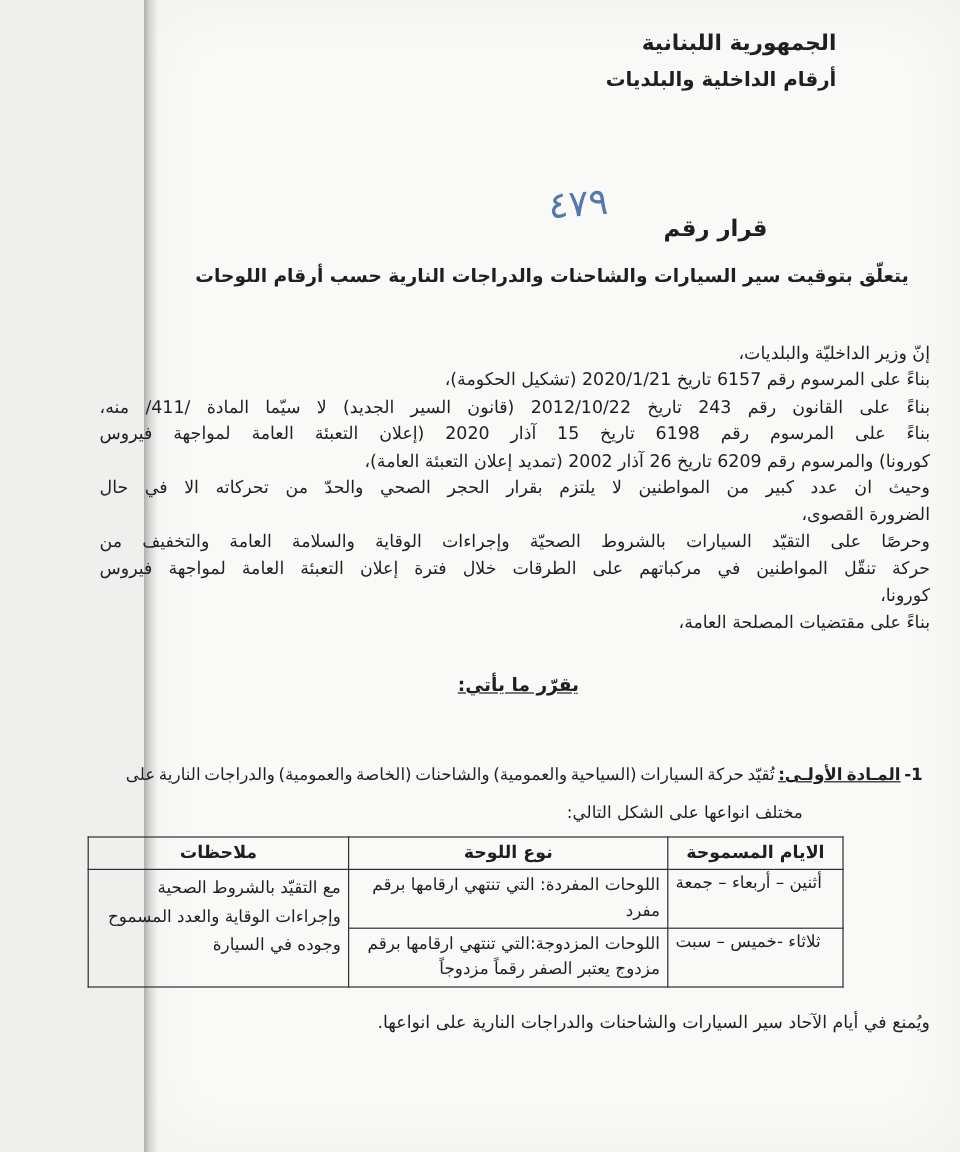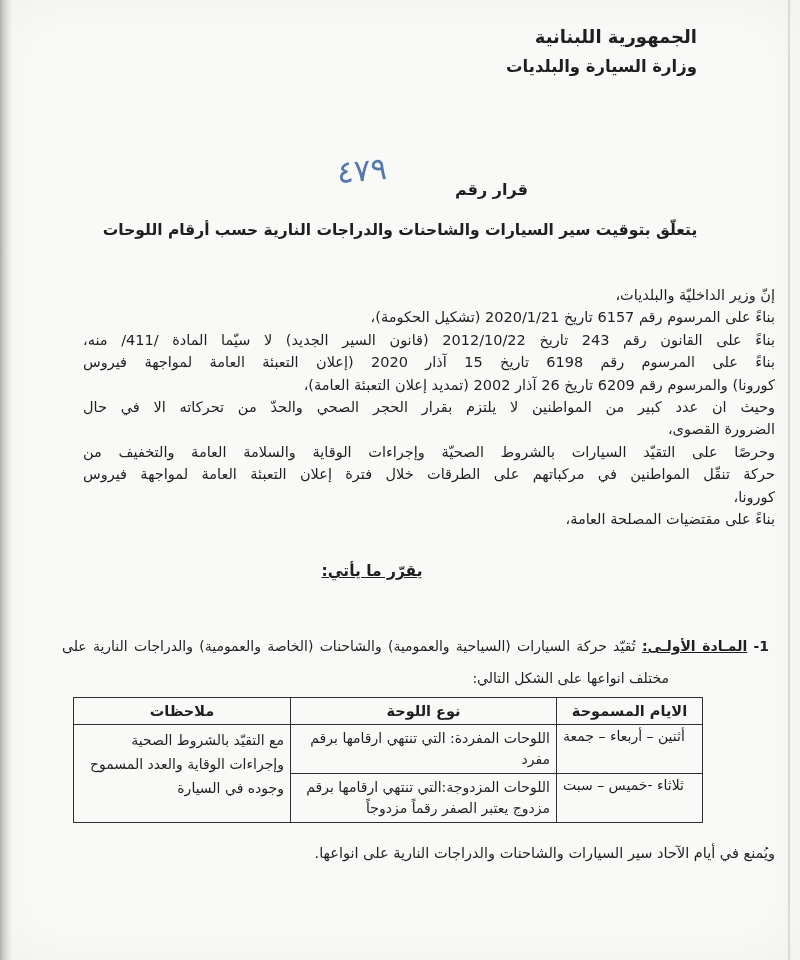--- a/index.html
+++ b/index.html
@@ -5,21 +5,21 @@
   html,body{margin:0;padding:0;}
   body{
     width:800px;height:960px;
     background:#efefed;
     font-family:"DejaVu Sans", sans-serif;
     color:var(--ink,#1f1f1f);
     overflow:hidden;
   }
   .page{
     position:relative;
-    width:800px;height:960px;
+    width:680px;height:960px;
     background:var(--paper,#f9f9f7);
     direction:rtl;
     box-shadow:inset 0 0 60px rgba(0,0,0,0.04);
   }
   
   .edge-left{
     position:absolute;left:0;top:0;bottom:0;width:12px;
     background:linear-gradient(to right,#9e9e9c 0%,#cfcfcd 40%,rgba(249,249,247,0) 100%);
     opacity:.8;
   }
@@ -27,22 +27,22 @@
     position:absolute;left:788px;top:0;bottom:0;width:2px;
     background:#d4d4d2;opacity:.85;
   }
   .letterhead{
     position:absolute;top:22px;right:103px;
     text-align:right;line-height:30px;
   }
   .letterhead .l1{font-size:18px;font-weight:bold;}
   .letterhead .l2{font-size:16.5px;font-weight:bold;}
   .decision-label{
-    position:absolute;top:180px;left:455px;
-    font-size:16px;font-weight:bold;white-space:nowrap;
+    position:absolute;top:180px;left:433px;
+    font-size:19px;font-weight:bold;white-space:nowrap;
   }
   .handwritten-number{
     position:absolute;top:152px;left:292px;width:140px;
     font-size:31px;letter-spacing:16px;
     color:var(--handwriting-blue,#4269a8);
     transform:rotate(-5deg) skewX(-3deg);
     text-align:center;white-space:nowrap;
     opacity:.9;
   }
   .subject{
@@ -95,21 +95,21 @@
 </style>
 </head>
 <body>
 
 <div class="page">
   <div class="edge-left"></div>
   <div class="edge-right"></div>
 
   <header class="letterhead">
     <div class="l1">الجمهورية اللبنانية</div>
-    <div class="l2">وزارة السيارة والبلديات</div>
+    <div class="l2">أرقام الداخلية والبلديات</div>
   </header>
 
   <div class="decision-label">قرار رقم</div>
   <div class="handwritten-number">٤٧٩</div>
 
   <div class="subject">يتعلّق بتوقيت سير السيارات والشاحنات والدراجات النارية حسب أرقام اللوحات</div>
 
   <section class="preamble">
     <div class="end">إنّ وزير الداخليّة والبلديات،</div>
     <div class="end">بناءً على المرسوم رقم 6157 تاريخ 2020/1/21 (تشكيل الحكومة)،</div>

